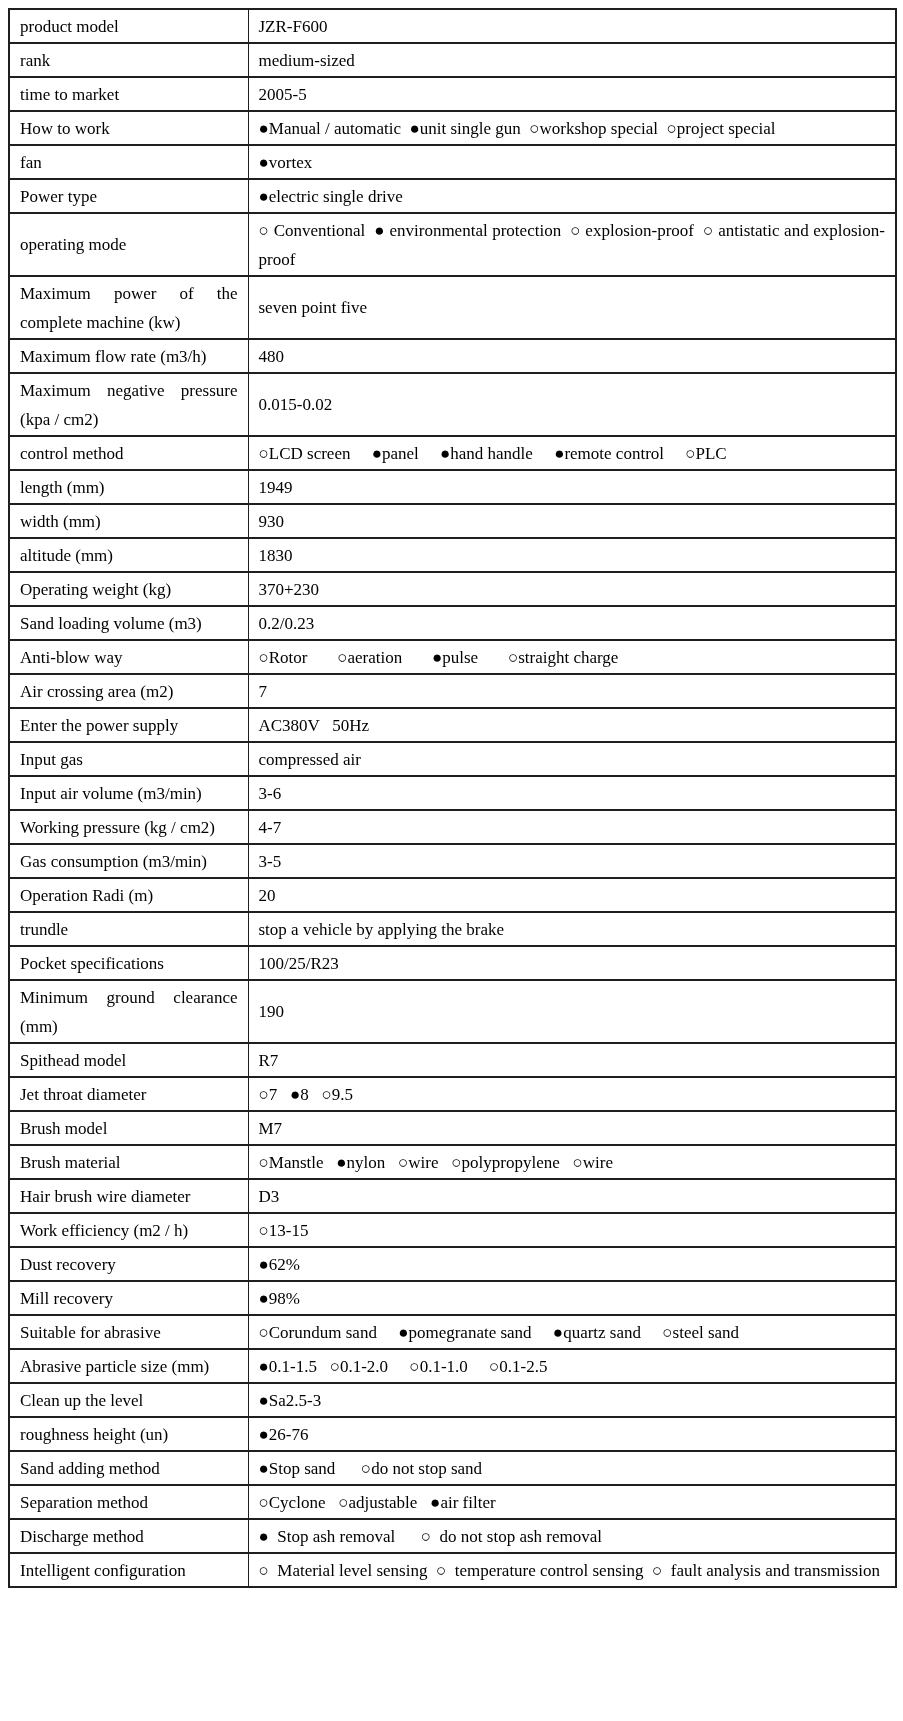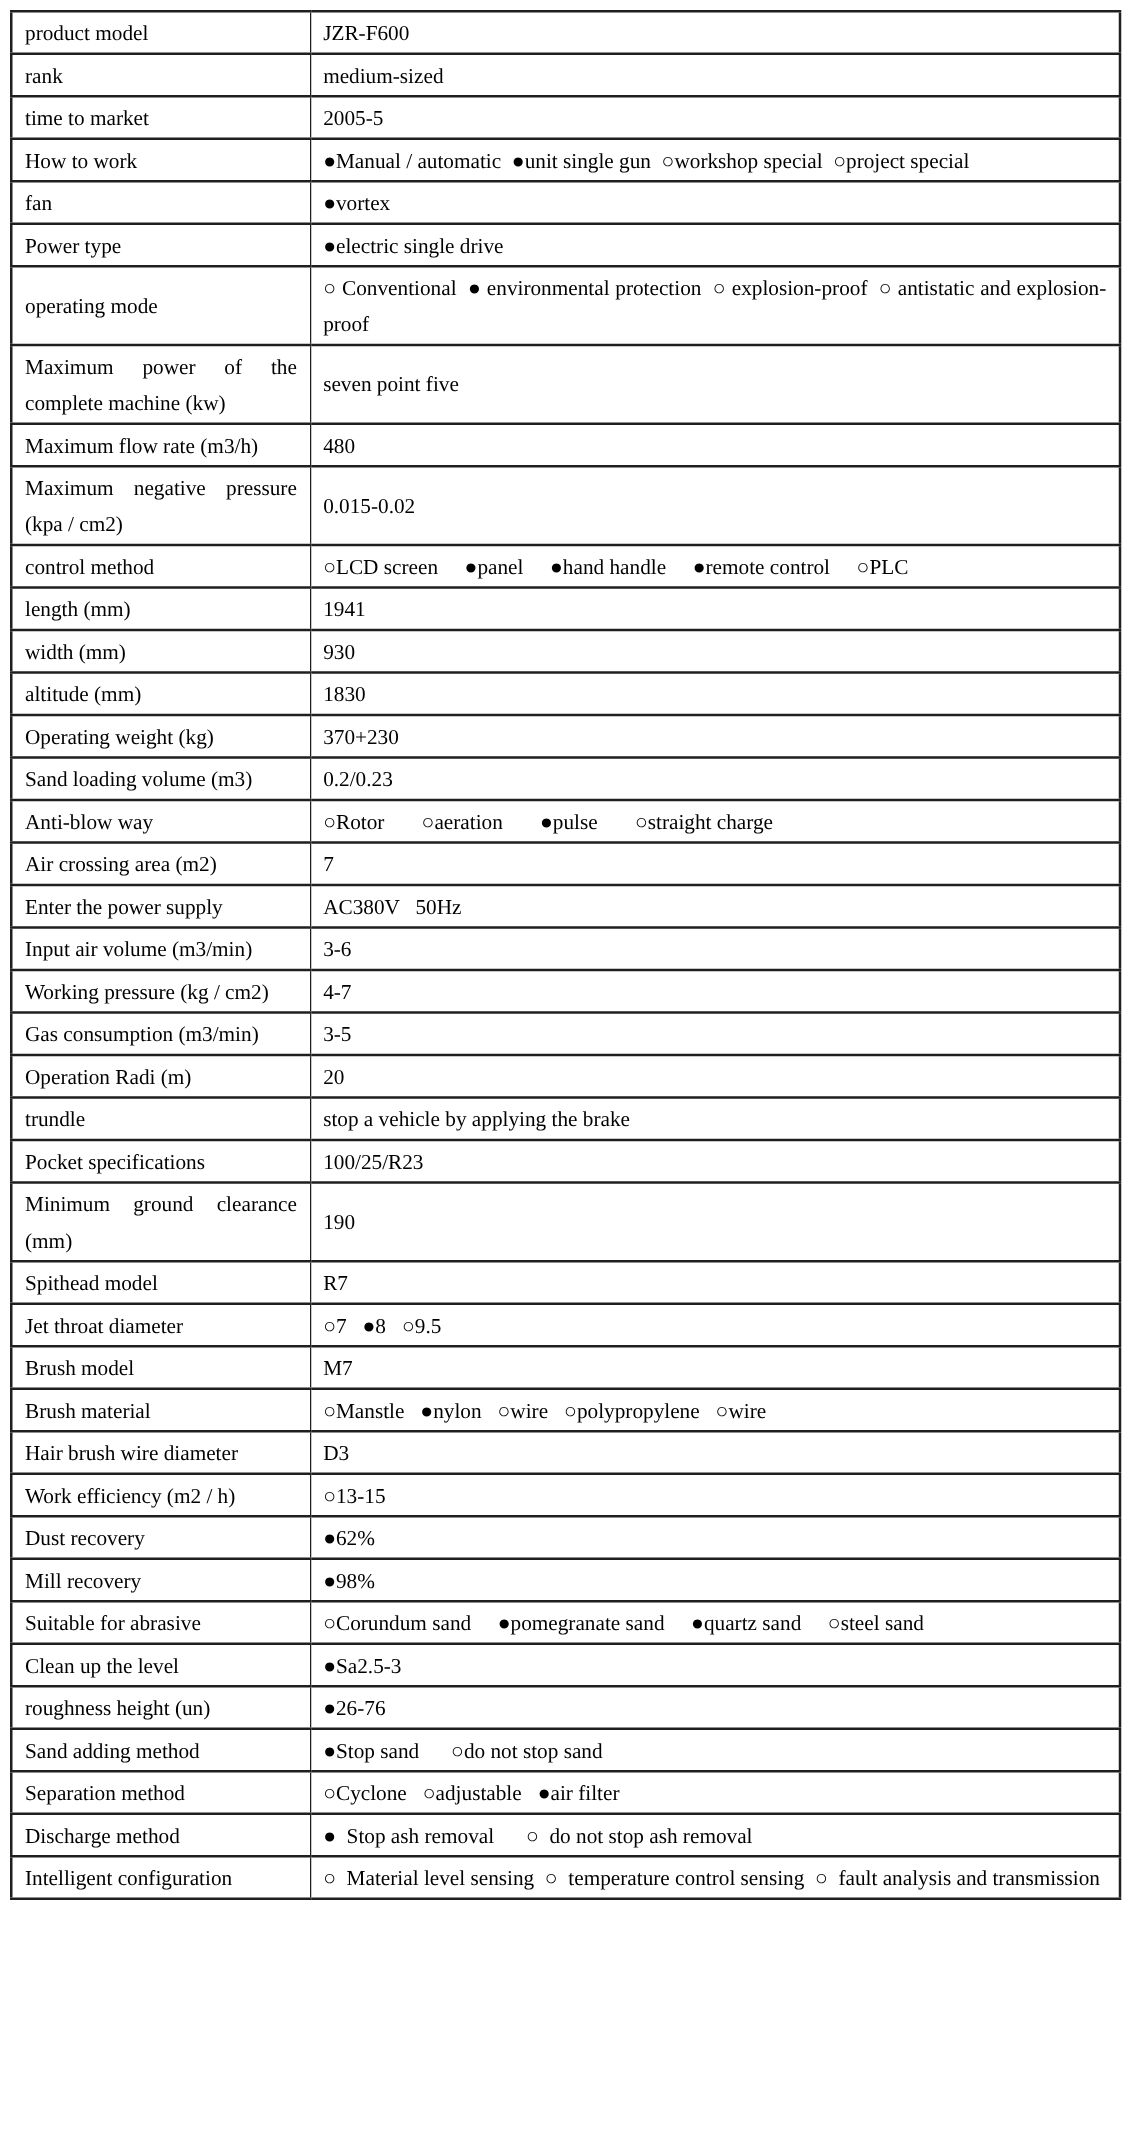--- a/index.html
+++ b/index.html
@@ -90,21 +90,21 @@
         <tr>
           <td class="label-cell">Maximum negative pressure (kpa / cm2)</td>
           <td class="value-cell">0.015-0.02</td>
         </tr>
         <tr>
           <td class="label-cell">control method</td>
           <td class="value-cell">○LCD screen     ●panel     ●hand handle     ●remote control     ○PLC</td>
         </tr>
         <tr>
           <td class="label-cell">length (mm)</td>
-          <td class="value-cell">1941</td>
+          <td class="value-cell">1949</td>
         </tr>
         <tr>
           <td class="label-cell">width (mm)</td>
           <td class="value-cell">930</td>
         </tr>
         <tr>
           <td class="label-cell">altitude (mm)</td>
           <td class="value-cell">1830</td>
         </tr>
         <tr>
@@ -121,20 +121,24 @@
         </tr>
         <tr>
           <td class="label-cell">Air crossing area (m2)</td>
           <td class="value-cell">7</td>
         </tr>
         <tr>
           <td class="label-cell">Enter the power supply</td>
           <td class="value-cell">AC380V   50Hz</td>
         </tr>
         <tr>
+          <td class="label-cell">Input gas</td>
+          <td class="value-cell">compressed air</td>
+        </tr>
+        <tr>
           <td class="label-cell">Input air volume (m3/min)</td>
           <td class="value-cell">3-6</td>
         </tr>
         <tr>
           <td class="label-cell">Working pressure (kg / cm2)</td>
           <td class="value-cell">4-7</td>
         </tr>
         <tr>
           <td class="label-cell">Gas consumption (m3/min)</td>
           <td class="value-cell">3-5</td>
@@ -183,20 +187,24 @@
           <td class="label-cell">Dust recovery</td>
           <td class="value-cell">●62%</td>
         </tr>
         <tr>
           <td class="label-cell">Mill recovery</td>
           <td class="value-cell">●98%</td>
         </tr>
         <tr>
           <td class="label-cell">Suitable for abrasive</td>
           <td class="value-cell">○Corundum sand     ●pomegranate sand     ●quartz sand     ○steel sand</td>
+        </tr>
+        <tr>
+          <td class="label-cell">Abrasive particle size (mm)</td>
+          <td class="value-cell">●0.1-1.5   ○0.1-2.0     ○0.1-1.0     ○0.1-2.5</td>
         </tr>
         <tr>
           <td class="label-cell">Clean up the level</td>
           <td class="value-cell">●Sa2.5-3</td>
         </tr>
         <tr>
           <td class="label-cell">roughness height (un)</td>
           <td class="value-cell">●26-76</td>
         </tr>
         <tr>

